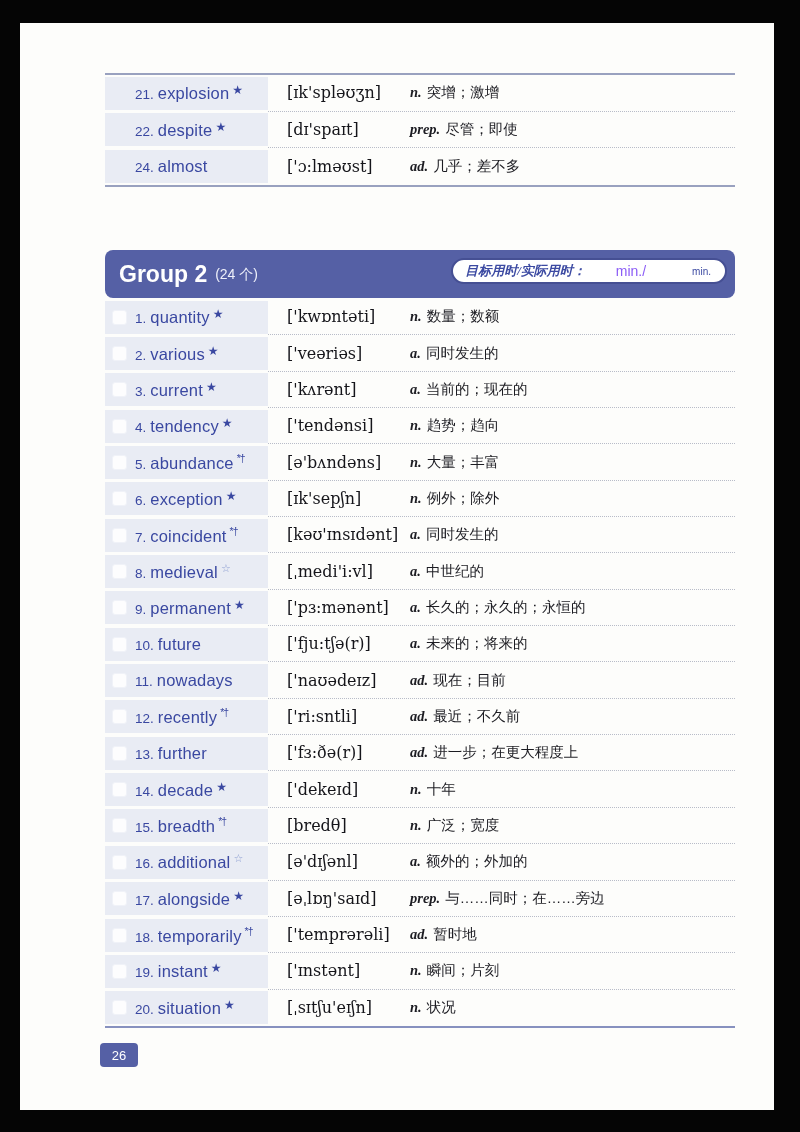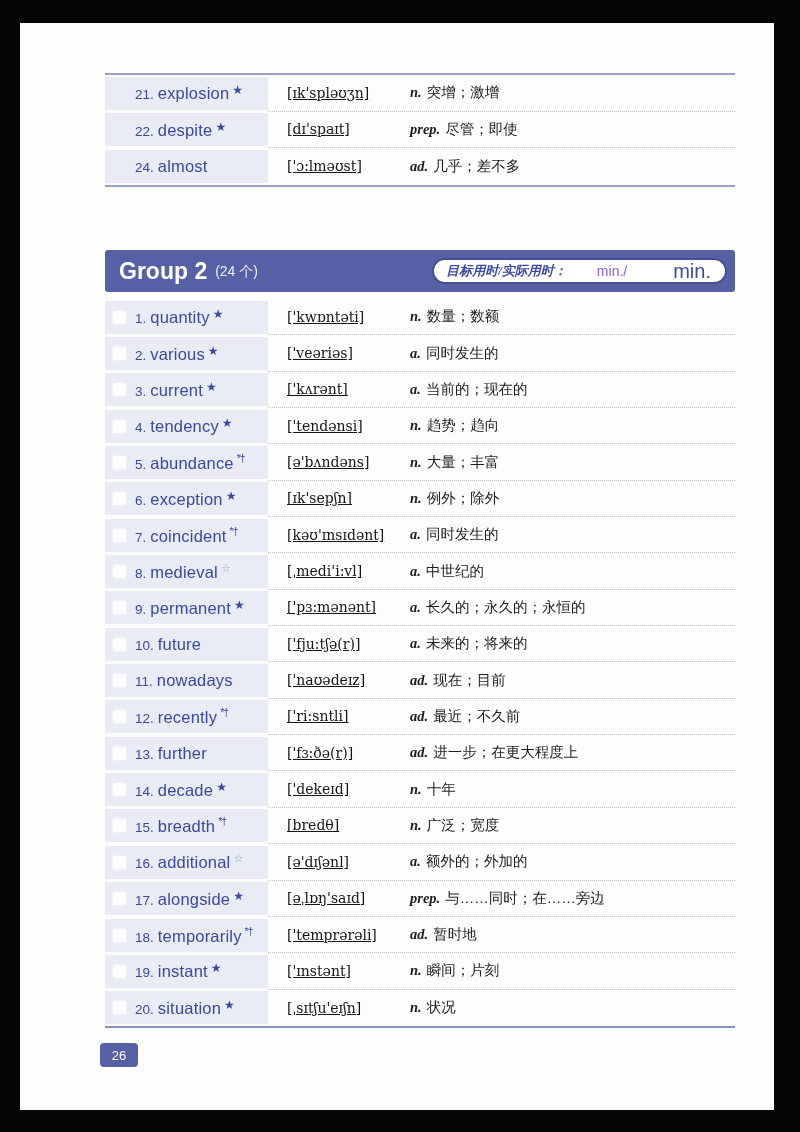--- a/index.html
+++ b/index.html
@@ -34,45 +34,45 @@
   .m-star{font-size:12px;vertical-align:5px;}
   .m-open{font-size:11px;vertical-align:6px;color:#93a3d4;}
   .m-cross{font-size:10.5px;vertical-align:7px;letter-spacing:-1px;}
   .right{
     flex:1;display:flex;align-items:center;padding-left:19px;
     border-bottom:1.5px dotted #b8bcc8;
   }
   .row:last-child .right{border-bottom:none;}
   .phonetic{
     width:123px;flex:0 0 auto;font-family:"DejaVu Serif",serif;
-    font-size:14px;color:#15151a;text-decoration:underline;
+    font-size:16px;color:#15151a;
   }
   .meaning{font-size:14.5px;color:#1c1c22;}
   .pos{
     font-family:"Liberation Serif",serif;font-style:italic;font-weight:bold;
     font-size:14.5px;margin-right:5px;
   }
   
   .band{
-    position:absolute;left:85px;top:227px;width:630px;height:42px;
-    background:#5560a5;border-radius:3px;display:flex;align-items:center;
+    position:absolute;left:85px;top:227px;width:630px;height:48px;
+    background:#5560a5;border-radius:8px;display:flex;align-items:center;
   }
   .band-title{color:#ffffff;font-size:23px;font-weight:bold;margin-left:14px;}
   .band-count{color:#eef0fa;font-size:14px;margin-left:8px;margin-top:2px;}
   .timer-pill{
     position:absolute;right:8px;top:8px;height:26px;background:#ffffff;
     border:2px solid #454f93;border-radius:15px;display:flex;align-items:center;
     padding:0 12px;box-sizing:border-box;
   }
   .timer-label{
     color:#3c4aa2;font-size:13px;font-weight:bold;font-style:italic;
     font-family:"Liberation Serif",serif;
   }
   .timer-mid{color:#8b5cf6;font-size:14px;margin-left:30px;}
-  .timer-end{color:#3c4aa2;font-size:20px;margin-left:46px;margin-right:2px;}
+  .timer-end{color:#3c4aa2;font-size:10px;margin-left:46px;margin-right:2px;}
   
   .page-badge{
     position:absolute;left:80px;top:1020px;width:38px;height:24px;
     background:#5560a5;border-radius:4px;color:#ffffff;font-size:13px;
     display:flex;align-items:center;justify-content:center;
   }
 </style>
 </head>
 <body>
 

